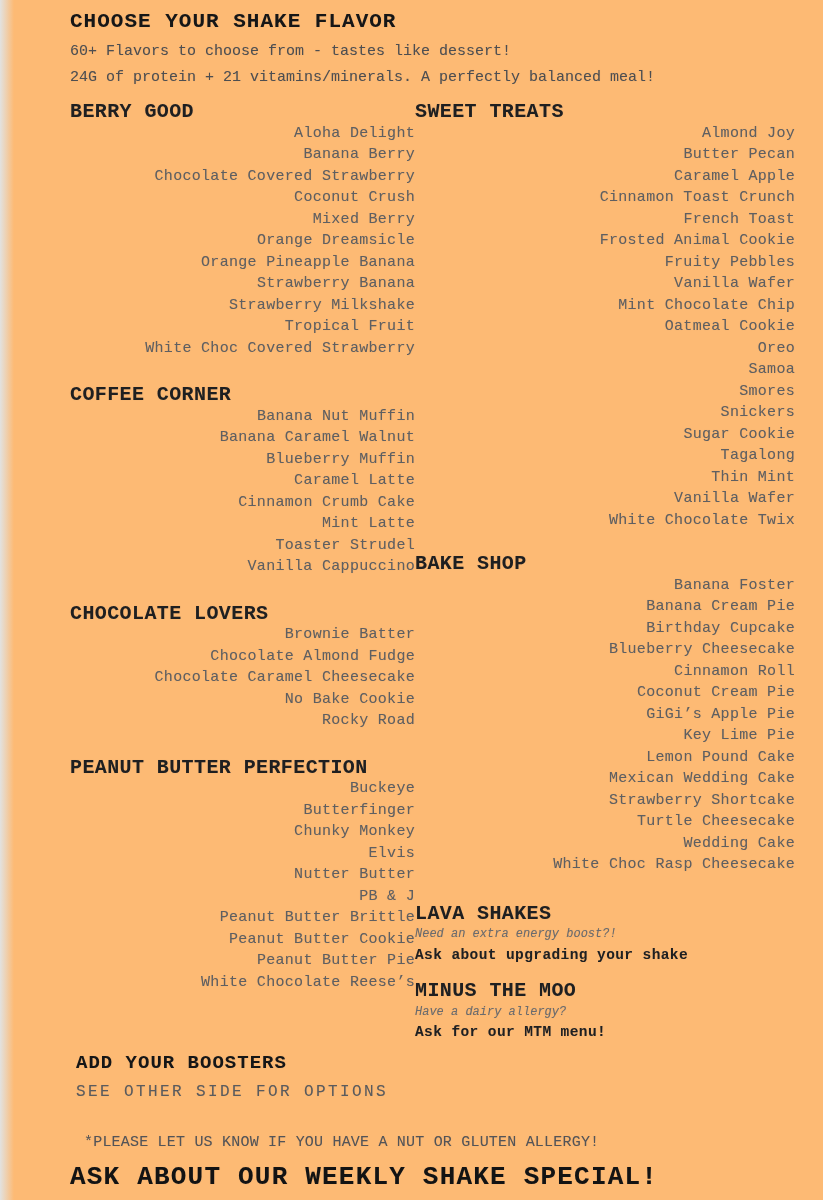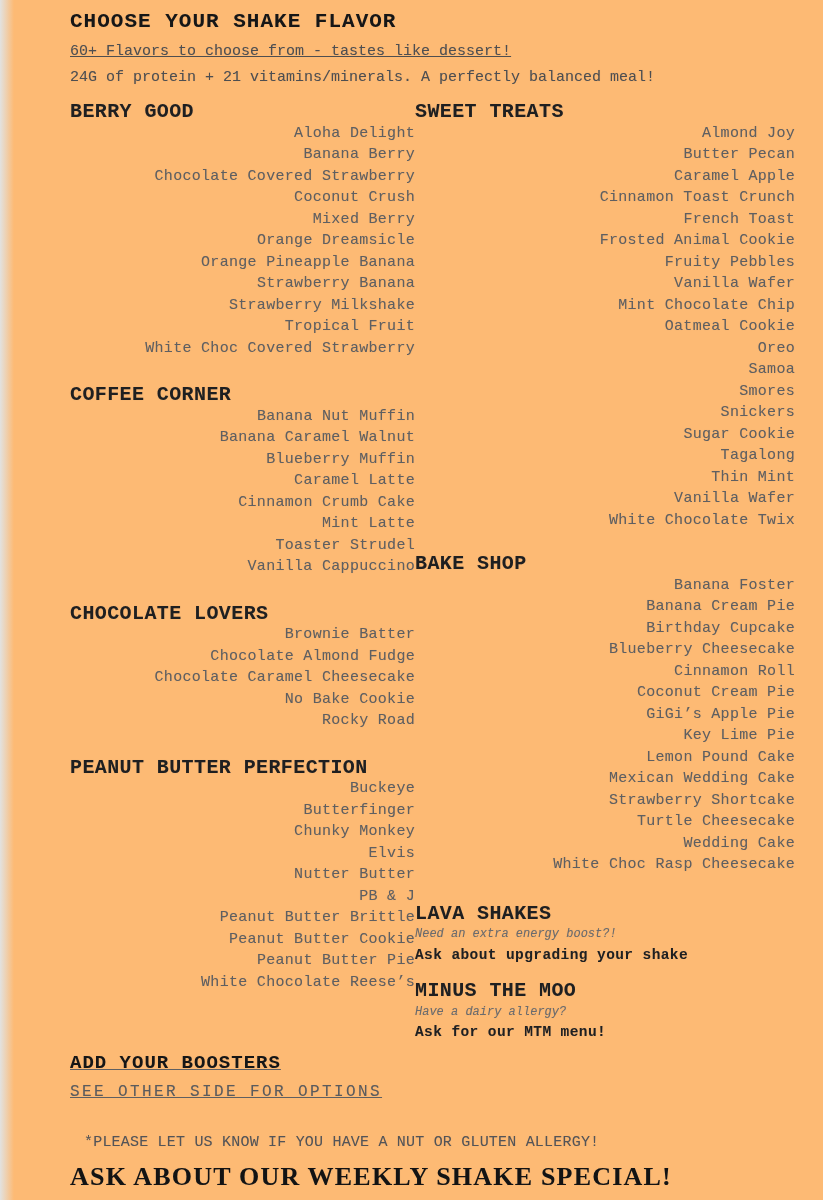--- a/index.html
+++ b/index.html
@@ -18,21 +18,21 @@
   }
   header { position:absolute; left:70px; top:10px; }
   .page-title {
     margin:0; font-size:21px; font-weight:bold; color:#161616;
     letter-spacing:1px; line-height:24px; white-space:nowrap;
   }
   .tagline {
     margin:0; font-size:15px; line-height:26px; color:#4e4e50;
     white-space:nowrap;
   }
-  .tagline:first-of-type { margin-top:5px;text-decoration:underline; }
+  .tagline:first-of-type { margin-top:5px; }
 
   .col { position:absolute; top:101px; }
   .col-left  { left:70px;  width:345px; }
   .col-right { left:415px; width:380px; }
 
   .menu-section { margin:0 0 25px 0; }
   .col-right .menu-section:nth-child(1){ margin-bottom:22px; }
   .col-right .menu-section:nth-child(2){ margin-bottom:27px; }
   .col-right .menu-section:nth-child(3){ margin-bottom:15px; }
 
@@ -47,38 +47,38 @@
   }
   .note-italic {
     margin:0; font-style:italic; color:#6b6b6d;
     font-size:12px; line-height:20.5px; white-space:nowrap;
   }
   .note-bold {
     margin:0; font-weight:bold; color:#1f1f20;
     font-size:14.5px; line-height:20.5px; letter-spacing:0.4px; white-space:nowrap;
   }
 
-  .boosters { position:absolute; left:70px; top:1050px;text-decoration:underline; }
+  .boosters { position:absolute; left:76px; top:1050px; }
   .boosters-title {
     font-size:19px; font-weight:bold; color:#161616;
     letter-spacing:1px; line-height:26px; white-space:nowrap;
   }
   .boosters-sub {
     margin-top:5px; font-size:16px; color:#5b5b5d;
     letter-spacing:2.4px; line-height:22px; white-space:nowrap;
   }
   .allergy {
     position:absolute; left:84px; top:1133px; margin:0;
     font-size:15px; color:#545457; letter-spacing:0.2px;
     line-height:20px; white-space:nowrap;
   }
   .cta {
     position:absolute; left:70px; top:1162px; margin:0;
     font-size:26px; font-weight:bold; color:#131313;
-    letter-spacing:1.2px; line-height:30px; white-space:nowrap;font-family:Liberation Serif, serif;
+    letter-spacing:1.2px; line-height:30px; white-space:nowrap;
   }
 </style>
 </head>
 <body>
 
 <div class="page">
   <div class="scan-edge"></div>
 
   <header>
     <h1 class="page-title">CHOOSE YOUR SHAKE FLAVOR</h1>

